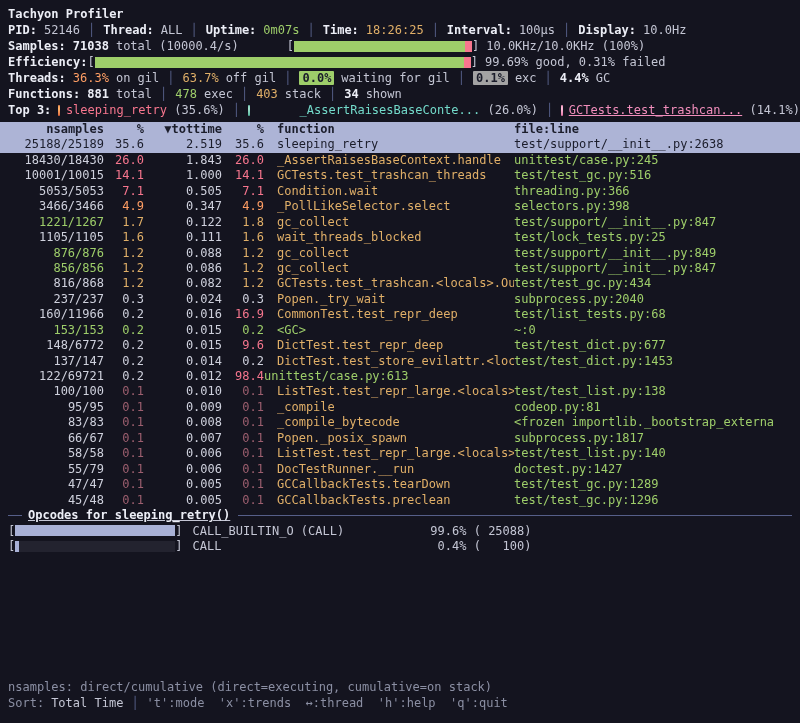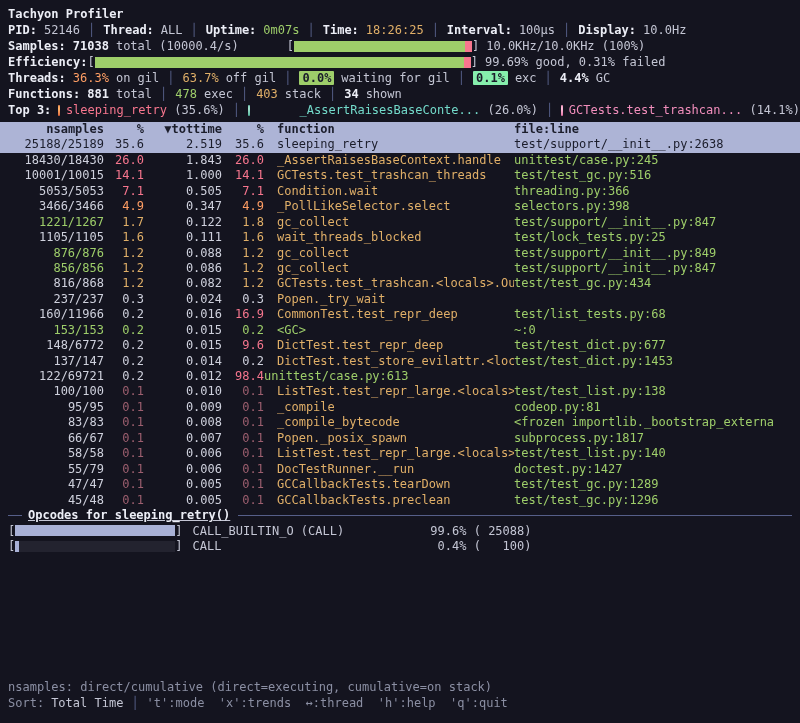--- a/index.html
+++ b/index.html
@@ -20,25 +20,25 @@
   .line { height:16px; display:flex; align-items:center; white-space:pre; flex:none; }
   .b { font-weight:bold; color:var(--bright); }
   .dim { color:var(--dim); }
   .sep { color:var(--sep); margin:0 8px; }
   .v { margin-left:7px; }
   .grn { color:var(--green); }
   .gld { color:var(--gold); }
   .org { color:var(--orange);text-align:right; }
   .red { color:var(--red); }
   .teal { color:var(--teal);margin-left:44px; }
-  .pnk { color:var(--pink); }
+  .pnk { color:var(--pink);text-decoration:underline; }
   .bracket { color:var(--fg); }
   .chip { padding:0 3px; color:var(--seltext); font-weight:bold; border-radius:1px; }
   .chip-green { background:var(--green); }
-  .chip-gray { background:#86efac; }
+  .chip-gray { background:#a3a3a3; }
 
   
   .bar { display:inline-flex; height:11px; background:var(--track); align-self:center; }
   .samples-bar { width:178px; margin-right:0; }
   .eff-bar { width:376px; }
   .fill-good { background:var(--green); height:100%; }
   .fill-bad { background:var(--red); height:100%; }
   .samples-bar .fill-good { width:171px; } .samples-bar .fill-bad { width:7px; }
   .eff-bar .fill-good { width:369px; } .eff-bar .fill-bad { width:7px; }
   .sb { margin-left:48px; }
@@ -190,21 +190,21 @@
         <div class="trow sel-row"><span class="c-ns w">25188/25189</span><span class="c-p1 w">35.6</span><span class="c-tt w">2.519</span><span class="c-p2 w">35.6</span><span class="c-fn y">sleeping_retry</span><span class="c-fl g">test/support/__init__.py:2638</span></div>
         <div class="trow"><span class="c-ns w">18430/18430</span><span class="c-p1 r">26.0</span><span class="c-tt w">1.843</span><span class="c-p2 r">26.0</span><span class="c-fn y">_AssertRaisesBaseContext.handle</span><span class="c-fl g">unittest/case.py:245</span></div>
         <div class="trow"><span class="c-ns w">10001/10015</span><span class="c-p1 r">14.1</span><span class="c-tt w">1.000</span><span class="c-p2 r">14.1</span><span class="c-fn y">GCTests.test_trashcan_threads</span><span class="c-fl g">test/test_gc.py:516</span></div>
         <div class="trow"><span class="c-ns w">5053/5053</span><span class="c-p1 r">7.1</span><span class="c-tt w">0.505</span><span class="c-p2 r">7.1</span><span class="c-fn y">Condition.wait</span><span class="c-fl g">threading.py:366</span></div>
         <div class="trow"><span class="c-ns w">3466/3466</span><span class="c-p1 o">4.9</span><span class="c-tt w">0.347</span><span class="c-p2 o">4.9</span><span class="c-fn y">_PollLikeSelector.select</span><span class="c-fl g">selectors.py:398</span></div>
         <div class="trow"><span class="c-ns g">1221/1267</span><span class="c-p1 y">1.7</span><span class="c-tt w">0.122</span><span class="c-p2 y">1.8</span><span class="c-fn y">gc_collect</span><span class="c-fl g">test/support/__init__.py:847</span></div>
         <div class="trow"><span class="c-ns w">1105/1105</span><span class="c-p1 y">1.6</span><span class="c-tt w">0.111</span><span class="c-p2 y">1.6</span><span class="c-fn y">wait_threads_blocked</span><span class="c-fl g">test/lock_tests.py:25</span></div>
         <div class="trow"><span class="c-ns g">876/876</span><span class="c-p1 y">1.2</span><span class="c-tt w">0.088</span><span class="c-p2 y">1.2</span><span class="c-fn y">gc_collect</span><span class="c-fl g">test/support/__init__.py:849</span></div>
         <div class="trow"><span class="c-ns g">856/856</span><span class="c-p1 y">1.2</span><span class="c-tt w">0.086</span><span class="c-p2 y">1.2</span><span class="c-fn y">gc_collect</span><span class="c-fl g">test/support/__init__.py:847</span></div>
         <div class="trow"><span class="c-ns w">816/868</span><span class="c-p1 y">1.2</span><span class="c-tt w">0.082</span><span class="c-p2 y">1.2</span><span class="c-fn y">GCTests.test_trashcan.&lt;locals&gt;.Ouch...</span><span class="c-fl g">test/test_gc.py:434</span></div>
-        <div class="trow"><span class="c-ns w">237/237</span><span class="c-p1 w">0.3</span><span class="c-tt w">0.024</span><span class="c-p2 w">0.3</span><span class="c-fn y">Popen._try_wait</span></div>
+        <div class="trow"><span class="c-ns w">237/237</span><span class="c-p1 w">0.3</span><span class="c-tt w">0.024</span><span class="c-p2 w">0.3</span><span class="c-fn y">Popen._try_wait</span><span class="c-fl g">subprocess.py:2040</span></div>
         <div class="trow"><span class="c-ns w">160/11966</span><span class="c-p1 w">0.2</span><span class="c-tt w">0.016</span><span class="c-p2 r">16.9</span><span class="c-fn y">CommonTest.test_repr_deep</span><span class="c-fl g">test/list_tests.py:68</span></div>
         <div class="trow"><span class="c-ns g">153/153</span><span class="c-p1 g">0.2</span><span class="c-tt w">0.015</span><span class="c-p2 g">0.2</span><span class="c-fn g">&lt;GC&gt;</span><span class="c-fl g">~:0</span></div>
         <div class="trow"><span class="c-ns w">148/6772</span><span class="c-p1 w">0.2</span><span class="c-tt w">0.015</span><span class="c-p2 r">9.6</span><span class="c-fn y">DictTest.test_repr_deep</span><span class="c-fl g">test/test_dict.py:677</span></div>
         <div class="trow"><span class="c-ns w">137/147</span><span class="c-p1 w">0.2</span><span class="c-tt w">0.014</span><span class="c-p2 w">0.2</span><span class="c-fn y">DictTest.test_store_evilattr.&lt;local...</span><span class="c-fl g">test/test_dict.py:1453</span></div>
         <div class="trow"><span class="c-ns w">122/69721</span><span class="c-p1 w">0.2</span><span class="c-tt w">0.012</span><span class="c-p2 r">98.4</span><span class="c-fl g">unittest/case.py:613</span></div>
         <div class="trow"><span class="c-ns w">100/100</span><span class="c-p1 d">0.1</span><span class="c-tt w">0.010</span><span class="c-p2 d">0.1</span><span class="c-fn y">ListTest.test_repr_large.&lt;locals&gt;.c...</span><span class="c-fl g">test/test_list.py:138</span></div>
         <div class="trow"><span class="c-ns w">95/95</span><span class="c-p1 d">0.1</span><span class="c-tt w">0.009</span><span class="c-p2 d">0.1</span><span class="c-fn y">_compile</span><span class="c-fl g">codeop.py:81</span></div>
         <div class="trow"><span class="c-ns w">83/83</span><span class="c-p1 d">0.1</span><span class="c-tt w">0.008</span><span class="c-p2 d">0.1</span><span class="c-fn y">_compile_bytecode</span><span class="c-fl g">&lt;frozen importlib._bootstrap_externa</span></div>
         <div class="trow"><span class="c-ns w">66/67</span><span class="c-p1 d">0.1</span><span class="c-tt w">0.007</span><span class="c-p2 d">0.1</span><span class="c-fn y">Popen._posix_spawn</span><span class="c-fl g">subprocess.py:1817</span></div>
         <div class="trow"><span class="c-ns w">58/58</span><span class="c-p1 d">0.1</span><span class="c-tt w">0.006</span><span class="c-p2 d">0.1</span><span class="c-fn y">ListTest.test_repr_large.&lt;locals&gt;.c...</span><span class="c-fl g">test/test_list.py:140</span></div>

